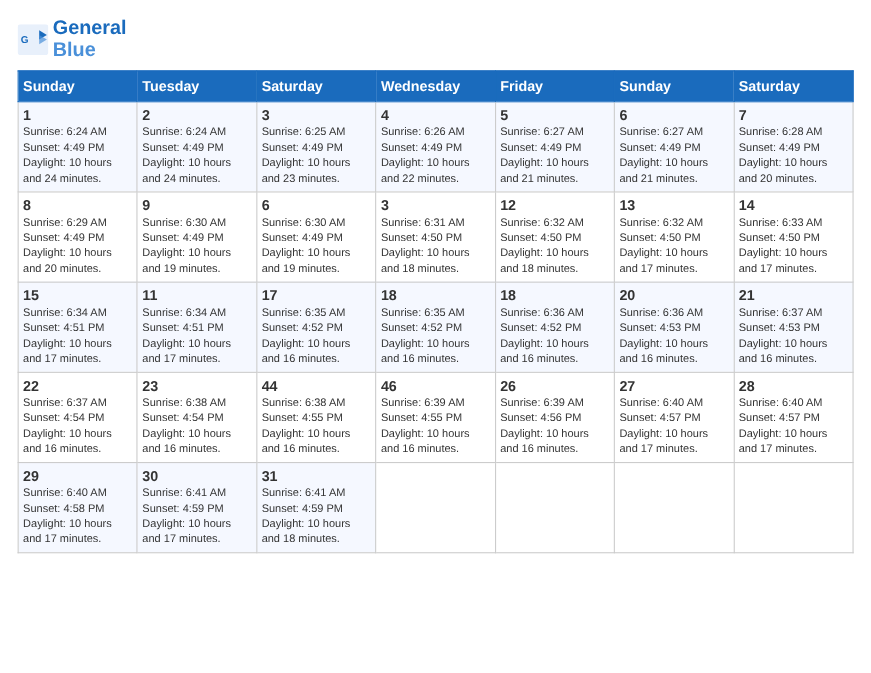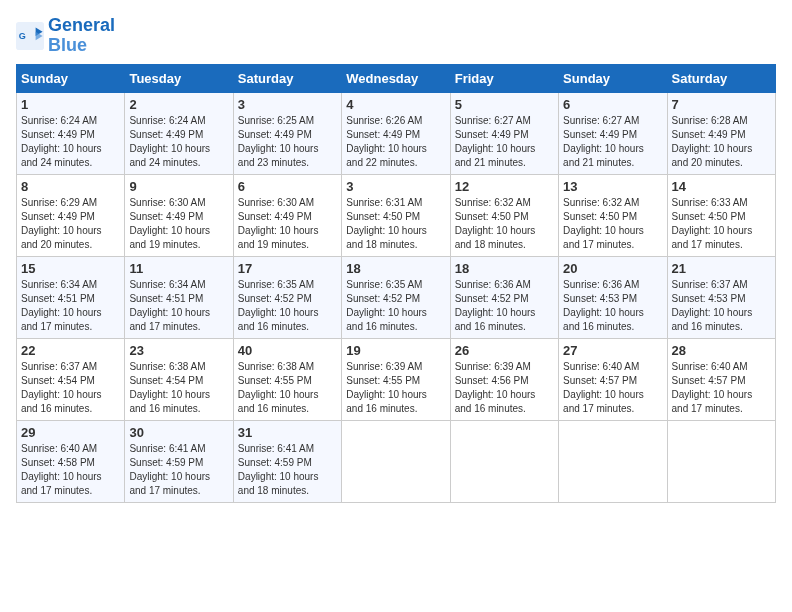--- a/index.html
+++ b/index.html
@@ -217,25 +217,25 @@
       <tr>
         <td>
           <span class="day-num">22</span>
           <div class="day-info">Sunrise: 6:37 AM<br>Sunset: 4:54 PM<br>Daylight: 10 hours and 16 minutes.</div>
         </td>
         <td>
           <span class="day-num">23</span>
           <div class="day-info">Sunrise: 6:38 AM<br>Sunset: 4:54 PM<br>Daylight: 10 hours and 16 minutes.</div>
         </td>
         <td>
-          <span class="day-num">40</span>
+          <span class="day-num">44</span>
           <div class="day-info">Sunrise: 6:38 AM<br>Sunset: 4:55 PM<br>Daylight: 10 hours and 16 minutes.</div>
         </td>
         <td>
-          <span class="day-num">19</span>
+          <span class="day-num">46</span>
           <div class="day-info">Sunrise: 6:39 AM<br>Sunset: 4:55 PM<br>Daylight: 10 hours and 16 minutes.</div>
         </td>
         <td>
           <span class="day-num">26</span>
           <div class="day-info">Sunrise: 6:39 AM<br>Sunset: 4:56 PM<br>Daylight: 10 hours and 16 minutes.</div>
         </td>
         <td>
           <span class="day-num">27</span>
           <div class="day-info">Sunrise: 6:40 AM<br>Sunset: 4:57 PM<br>Daylight: 10 hours and 17 minutes.</div>
         </td>

